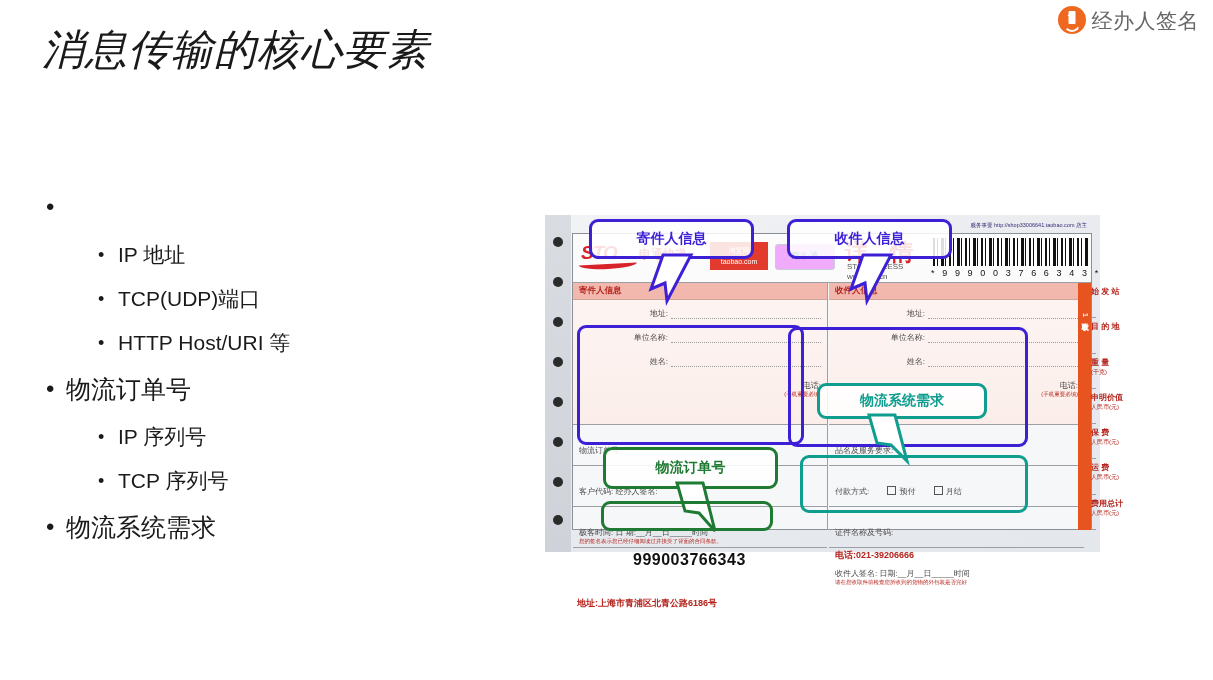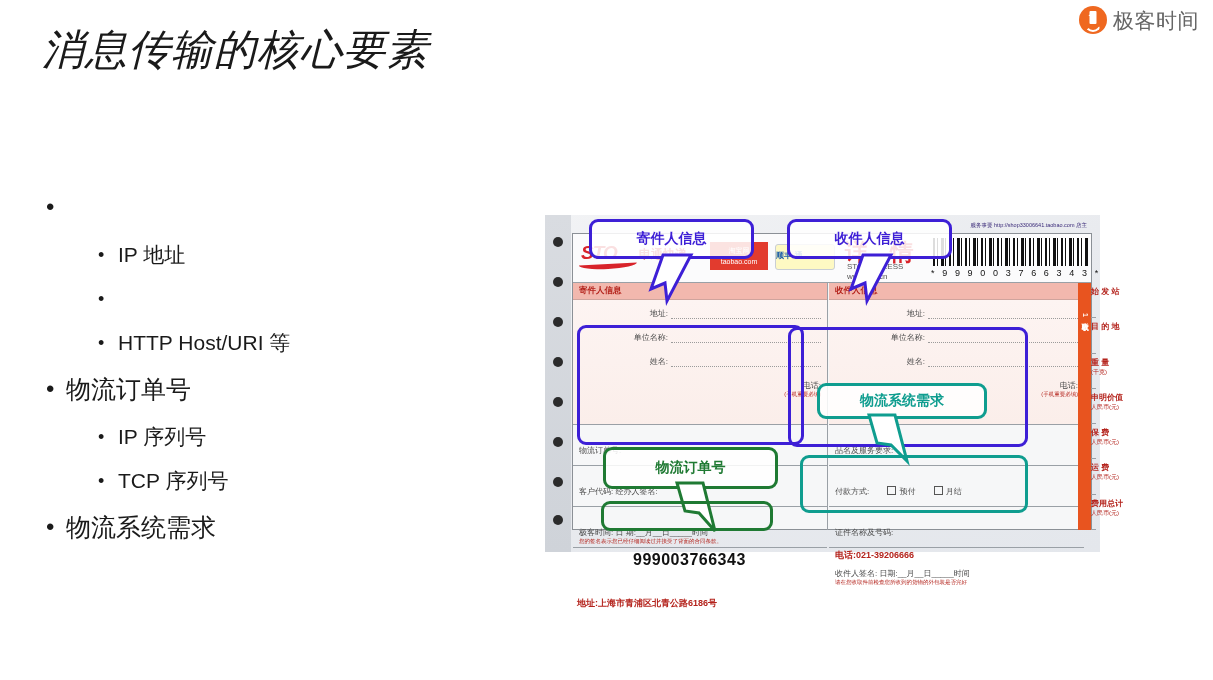--- a/index.html
+++ b/index.html
@@ -223,24 +223,25 @@
     text-align: center;
     line-height: 1.5;
     padding-top: 4px;
     box-sizing: border-box;
   }
   .blue-badge {
     position: absolute;
     left: 202px; top: 10px;
     width: 58px; height: 24px;
     border: 1px solid #c9ced4;
-    background: #fef9c3;
+    background: #f0abfc;
     color: #1e5fa8;
     font-size: 8px;
     font-weight: bold;
+    text-align: center;
     line-height: 22px;
     border-radius: 3px;
   }
   .xq-title {
     position: absolute;
     left: 272px; top: 3px;
     font-size: 23px;
     letter-spacing: 8px;
     color: #d8232a;
     font-weight: bold;
@@ -414,37 +415,38 @@
 </style>
 </head>
 <body>
 
 <div class="slide">
 
   <div class="brand">
     <div class="brand-mark">
       <div class="brand-arc"></div>
     </div>
-    <div class="brand-text">极客时间</div>
+    <div class="brand-text">经办人签名</div>
   </div>
 
   <div class="slide-title">消息传输的核心要素</div>
 
   <div class="bullets">
 
     <div class="grp">
       <div class="bullet lvl1">
         <div class="dot">•</div>
       </div>
       <div class="bullet lvl2">
         <div class="dot">•</div>
         <div class="txt">IP 地址</div>
       </div>
       <div class="bullet lvl2">
         <div class="dot">•</div>
+        <div class="txt">TCP(UDP)端口</div>
       </div>
       <div class="bullet lvl2">
         <div class="dot">•</div>
         <div class="txt">HTTP Host/URI 等</div>
       </div>
     </div>
 
     <div class="grp">
       <div class="bullet lvl1">
         <div class="dot">•</div>

